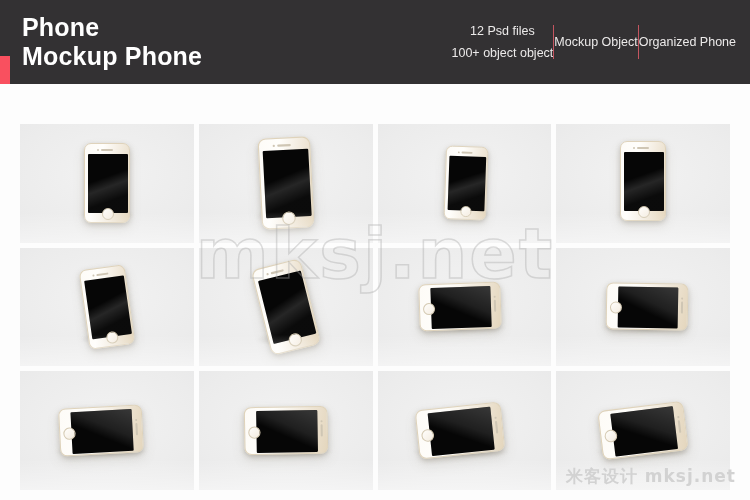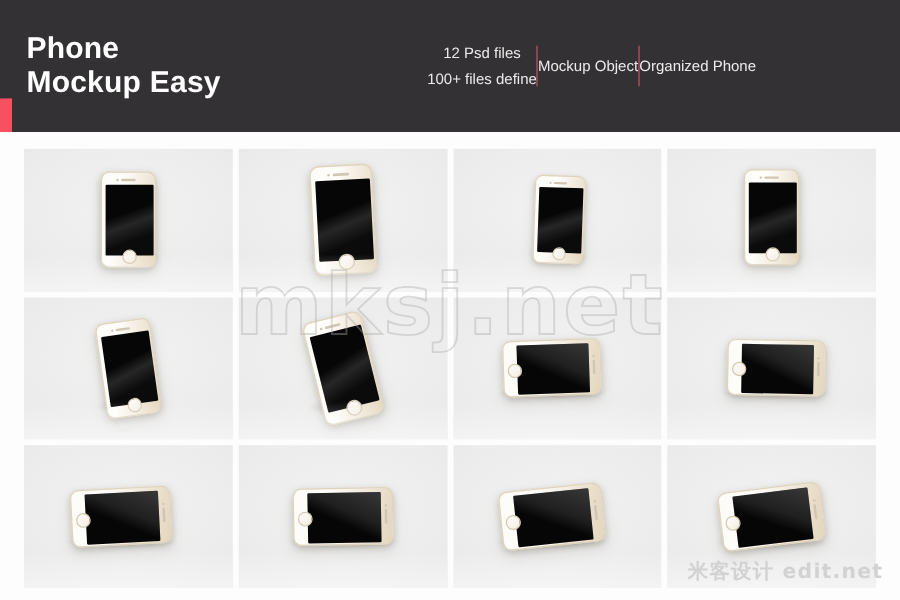--- a/index.html
+++ b/index.html
@@ -7,21 +7,21 @@
     width:750px;height:500px;overflow:hidden;
     background:#ffffff;
     font-family:"Liberation Sans","DejaVu Sans",sans-serif;
     -webkit-font-smoothing:antialiased;
   }
   .page{position:relative;width:750px;height:500px;background:#fdfdfd;}
 
   
   .header{
     position:relative;
-    width:750px;height:110px;
+    width:750px;height:84px;
     background:#333133;
     display:flex;align-items:center;
     box-sizing:border-box;
   }
   .accent-bar{
     position:absolute;left:0;bottom:0;
     width:10px;height:28px;
     background:#f9505f;
   }
   .title-block{
@@ -33,21 +33,21 @@
     color:#ffffff;
     font-size:25px;
     font-weight:bold;
     line-height:29px;
     letter-spacing:.2px;
     white-space:nowrap;
   }
   .specs{
     display:flex;align-items:center;
     flex:1;
-    justify-content:center;
+    justify-content:flex-end;
     padding-right:14px;
   }
   .spec-col{
     text-align:center;
     color:#eceaea;
     font-size:12.5px;
     line-height:22px;
     white-space:nowrap;
   }
   .spec-line{display:block;}
@@ -175,27 +175,27 @@
 </head>
 <body>
 
 <div class="page">
 
   <div class="header">
     <div class="accent-bar"></div>
 
     <div class="title-block">
       <div class="title-line">Phone</div>
-      <div class="title-line">Mockup Easy</div>
+      <div class="title-line">Mockup Phone</div>
     </div>
 
     <div class="specs">
       <div class="spec-col">
         <span class="spec-line">12 Psd files</span>
-        <span class="spec-line">100+ files define</span>
+        <span class="spec-line">100+ object object</span>
       </div>
       <div class="divider"></div>
       <div class="spec-col">
         <span class="spec-line">Mockup Object</span>
       </div>
       <div class="divider"></div>
       <div class="spec-col">
         <span class="spec-line">Organized Phone</span>
       </div>
     </div>
@@ -357,15 +357,15 @@
             <div class="home l-home"></div>
           </div>
         </div>
       </div>
     </div>
 
   <div class="wm-center">
     <div class="wm-en">mksj.net</div>
   </div>
 
-  <div class="wm-corner">米客设计 edit.net</div>
+  <div class="wm-corner">米客设计 mksj.net</div>
 
 </div>
 
 </body></html>

